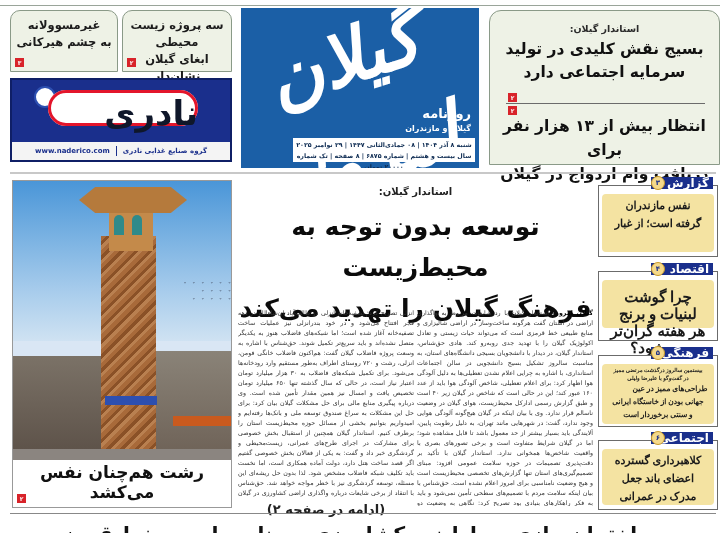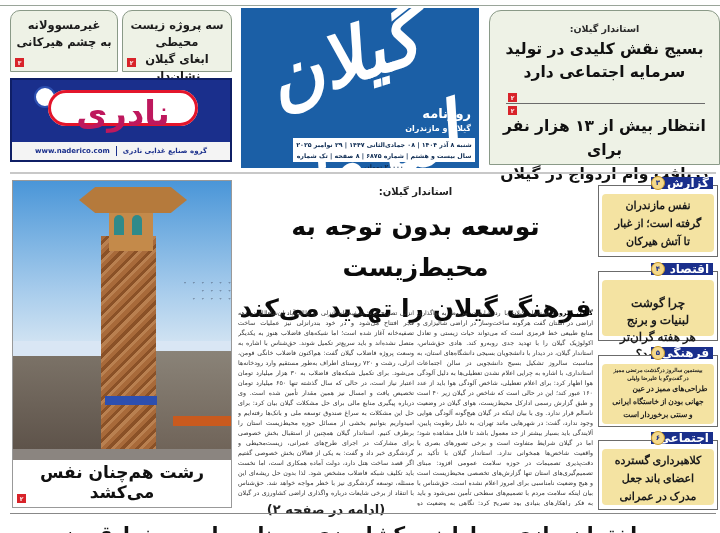--- a/index.html
+++ b/index.html
@@ -34,22 +34,22 @@
   .mast-sub2 { position: absolute; right: 8px; top: 116px; color: #fff; font-weight: bold; font-size: 8px; }
   .mast-info {
     position: absolute; left: 52px; right: 4px; top: 130px; height: 24px; background: #ffffff;
     color: #0d2b52; font-size: 6.3px; font-weight: bold; line-height: 11px; text-align: center; padding-top: 1px;
   }
 
   
   .ad { left: 10px; top: 78px; width: 222px; height: 84px; background: #1a2f8c; border: 2px solid #0f1f66; overflow: hidden; }
   .ad-logo {
     position: absolute; left: 36px; top: 10px; width: 150px; height: 36px;
-    background: #ffffff; border-radius: 24px; color: #be185d; font-weight: bold;
-    font-size: 34px; line-height: 46px; text-align: center; box-shadow: 0 0 0 3px #e3152b inset;
+    background: #ffffff; border-radius: 24px; color: #0f172a; font-weight: bold;
+    font-size: 34px; line-height: 46px; text-align: right; box-shadow: 0 0 0 3px #e3152b inset;
   }
   .ad-emblem {
     position: absolute; left: 22px; top: 6px; width: 22px; height: 22px; border-radius: 50%;
     background: #fff; border: 2px solid #2d4fb0;
   }
   .ad-footer {
     position: absolute; left: 0; right: 0; bottom: 0; height: 18px; background: #f4f4f4;
     color: #1a2f8c; font-size: 7px; line-height: 18px; text-align: center; font-weight: bold;
   }
   .ad-sep { display: inline-block; width: 1px; height: 10px; background: #1a2f8c; margin: 0 6px; vertical-align: middle; }
@@ -195,28 +195,27 @@
   <span>انزلی تصریح کرد: تصفیه‌خانه انزلی در طالب‌آباد ان‌شاءالله در دهه فجر افتتاح می‌شود و در خود بندرانزلی نیز عملیات ساخت تصفیه‌خانه آغاز شده است؛ اما شبکه‌های فاضلاب هنوز به یکدیگر متصل نشده‌اند و باید سریع‌تر تکمیل شوند. حق‌شناس با اشاره به وسعت پروژه فاضلاب گیلان گفت: هم‌اکنون فاضلاب خانگی فومن، انزلی، رشت و ۷۲۰ روستای اطراف به‌طور مستقیم وارد رودخانه‌ها می‌شود. برای تکمیل شبکه‌های فاضلاب به ۳۰ هزار میلیارد تومان اعتبار نیاز است، در حالی که سال گذشته تنها ۶۵۰ میلیارد تومان تخصیص یافت و امسال نیز همین مقدار تأمین شده است. وی درباره پیگیری منابع مالی برای حل مشکلات گیلان بیان کرد: برای حل این مشکلات به سراغ صندوق توسعه ملی و بانک‌ها رفته‌ایم و امیدواریم بتوانیم بخشی از مسائل حوزه محیط‌زیست استان را برطرف کنیم. استاندار گیلان همچنین از استقبال بخش خصوصی برای مشارکت در اجرای طرح‌های عمرانی، زیست‌محیطی و گردشگری خبر داد و گفت: به یکی از فعالان بخش خصوصی گفتیم اگر قصد ساخت هتل دارد، دولت آماده همکاری است، اما نخست باید تکلیف شبکه فاضلاب مشخص شود. لذا بدون حل ریشه‌ای این مسئله، توسعه گردشگری نیز با خطر مواجه خواهد شد. حق‌شناس با انتقاد از برخی شایعات درباره واگذاری اراضی کشاورزی در گیلان گفت: هرگونه ساخت‌وساز در اراضی شالیزاری و منابع طبیعی گیلان خط قرمزی است که حیات زیستی استان را تهدید می‌کند. وی با اشاره به ضرورت ساماندهی پسماند و فاضلاب خانگی افزود: اخیراً استانداری برای اجرای پروژه‌های مربوط به مدیریت پسماند با یک شرکت بخش خصوصی تفاهم‌نامه‌ای امضا کرده و دستگاه‌های اجرایی برای نهایی‌سازی قرارداد وارد عمل شده‌اند.</span>
 </div>
 <div class="abs continue-note">(ادامه در صفحه ۲)</div>
 
 <div class="side-item" style="top:185px; height:72px;">
   <div class="side-tab">گزارش</div>
   <div class="side-num">۳</div>
   <div class="side-body" style="height:58px; font-size:11px; line-height:18px; padding-top:2px;">
     <div>نفس مازندران</div>
     <div>گرفته است؛ از غبار</div>
-    <div>تا آتش هیرکان</div>
   </div>
 </div>
 
 <div class="side-item" style="top:271px; height:70px;">
   <div class="side-tab">اقتصاد</div>
   <div class="side-num">۴</div>
-  <div class="side-body" style="height:56px; font-size:12px; line-height:17px; padding-top:15px;">
+  <div class="side-body" style="height:48px; font-size:15px; line-height:17px; padding-top:9px;">
     <div>چرا گوشت</div>
     <div>لبنیات و برنج</div>
     <div>هر هفته گران‌تر می‌شود؟</div>
   </div>
 </div>
 
 <div class="side-item" style="top:355px; height:72px;">
   <div class="side-tab">فرهنگی</div>
   <div class="side-num">۵</div>
   <div class="side-body" style="height:60px; padding-top:2px;">

